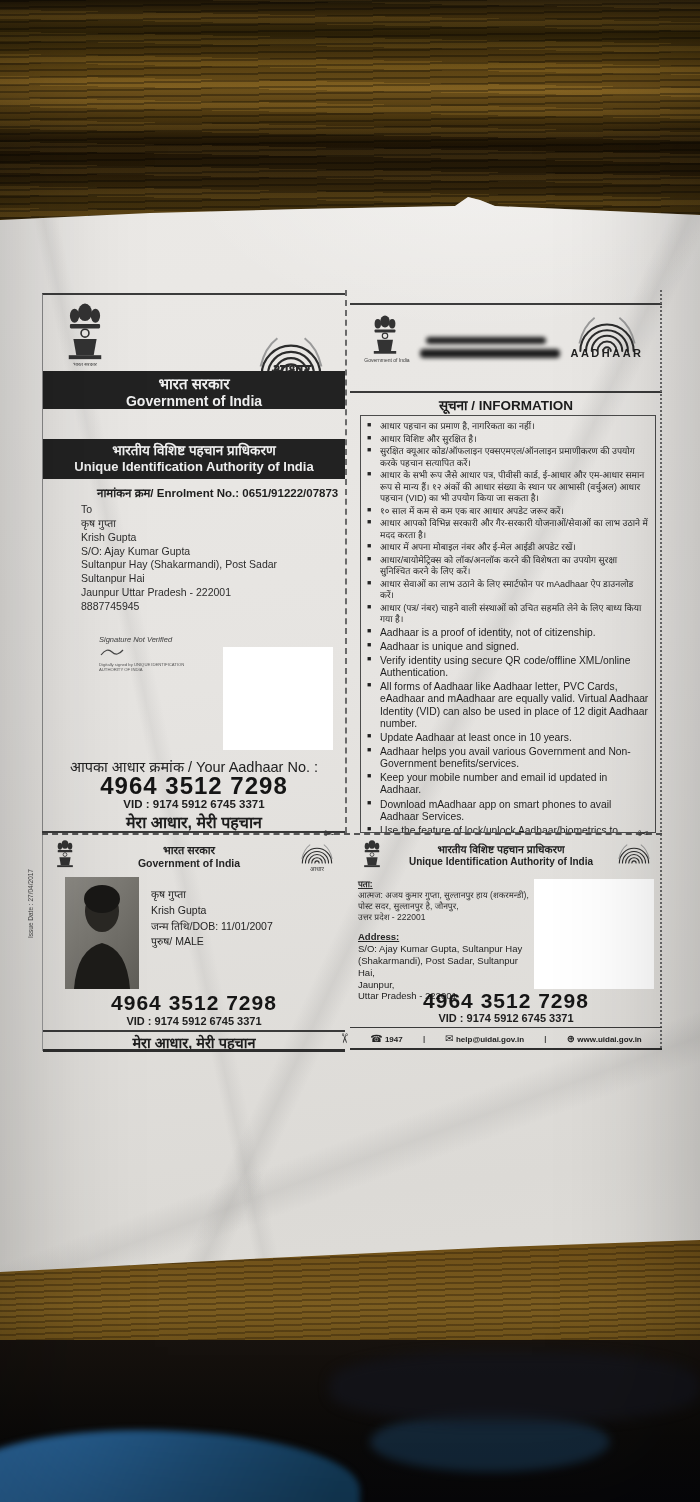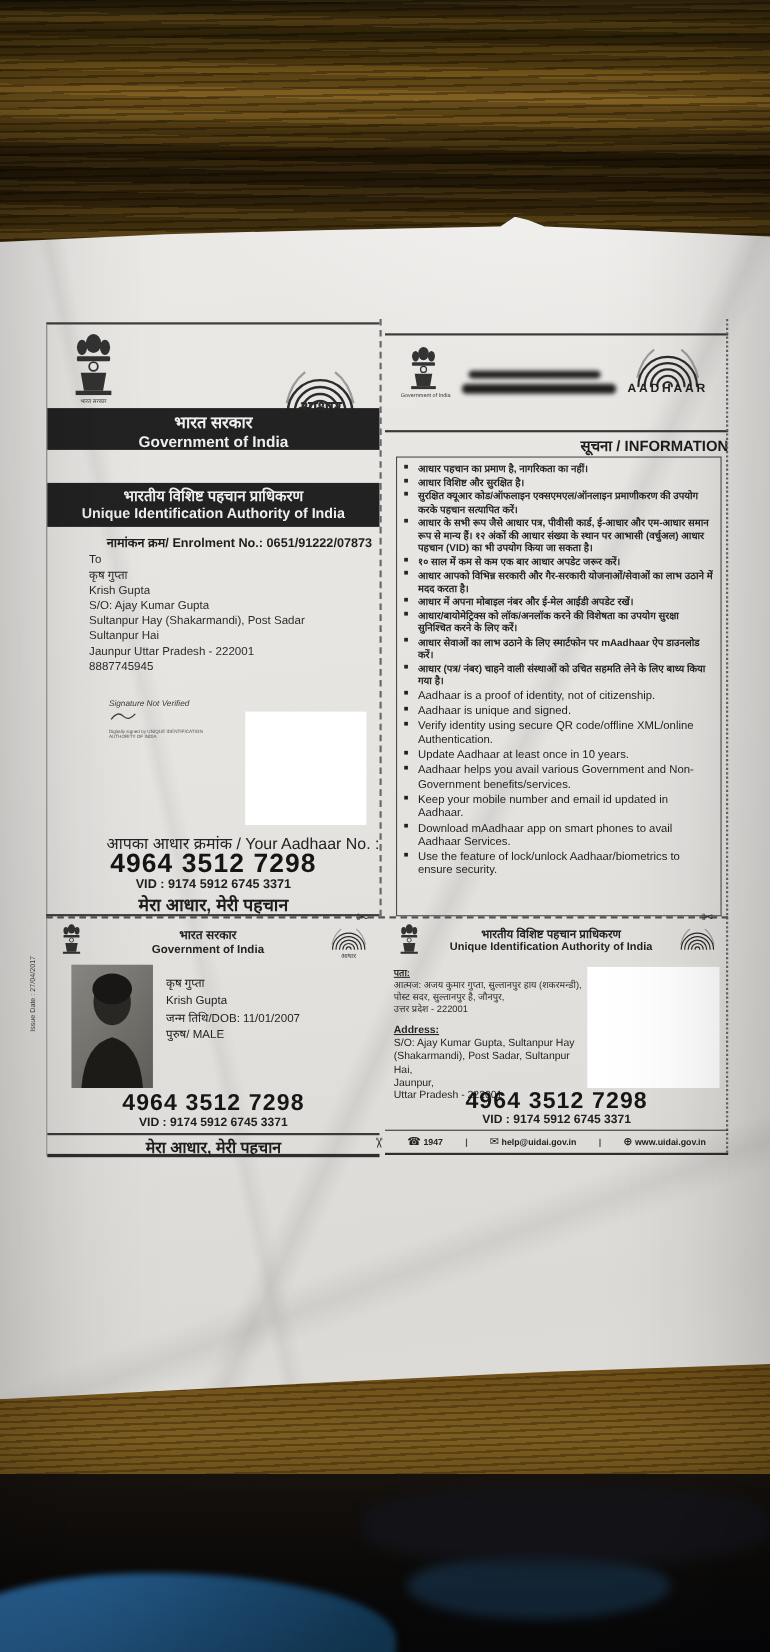--- a/index.html
+++ b/index.html
@@ -61,43 +61,43 @@
   .band2{top:144px;height:40px;}
   .band .h{font-size:15px;font-weight:bold;padding-top:2px;}
   .band .e{font-size:14px;font-weight:bold;}
   .enrol{position:absolute;left:18px;top:190px;font-size:11.5px;font-weight:bold;color:#1e1e1e;margin-left:36px;}
   .addr{position:absolute;left:38px;top:208px;font-size:10.5px;line-height:1.32;color:#2d2d2d;}
   .sig{position:absolute;left:56px;top:340px;width:110px;}
   .sig .t{font-size:7.5px;color:#3c3c3c;font-style:italic;}
   .sig .d{font-size:4.2px;color:#555;line-height:1.3;}
   .qr{background:#fbfbfb;filter:grayscale(1) contrast(13) brightness(1.06);}
   .qr1{position:absolute;left:180px;top:352px;width:110px;height:103px;}
-  .yourno{position:absolute;left:0;right:0;top:461px;text-align:right;font-size:14.5px;color:#222;}
+  .yourno{position:absolute;left:0;right:0;top:461px;text-align:center;font-size:14.5px;color:#222;}
   .bignum{position:absolute;left:0;right:0;top:477px;text-align:center;
           font-size:24px;font-weight:bold;letter-spacing:1px;color:#151515;}
   .vidline{position:absolute;left:0;right:0;top:503px;text-align:center;font-size:11.5px;font-weight:bold;color:#202020;}
   .slogan{position:absolute;left:0;right:0;top:516px;text-align:center;font-size:16px;font-weight:bold;color:#1d1d1d;}
   .colL .endline{position:absolute;left:-1px;right:0;top:536px;height:2px;background:#3a3a3a;}
 
   
   .colR .hdr{position:absolute;left:0;right:0;top:6px;height:80px;}
   .emblem-sm2{position:absolute;left:18px;top:4px;width:34px;height:40px;filter:blur(.4px);}
   .emblem-cap2{position:absolute;left:2px;top:46px;width:70px;text-align:center;font-size:5px;color:#3a3a3a;}
   .smudge{position:absolute;background:#1c1c1c;filter:blur(2px);border-radius:4px;}
   .aadhaar-logo-r{position:absolute;right:14px;top:2px;width:82px;height:44px;}
   .aadhaar-logo-r .word{position:absolute;left:0;right:0;bottom:-2px;text-align:center;
         font-size:11px;font-weight:bold;letter-spacing:2.5px;color:#222;}
   .colR .rule{position:absolute;left:0;right:0;top:86px;height:2px;background:#3a3a3a;}
-  .info-title{position:absolute;left:0;right:0;top:91px;text-align:right;font-size:13.5px;font-weight:bold;color:#1c1c1c;}
+  .info-title{position:absolute;left:0;right:0;top:91px;text-align:center;font-size:13.5px;font-weight:bold;color:#1c1c1c;}
   .info-box{position:absolute;left:10px;right:6px;top:110px;height:418px;
             border:1.5px solid #4c4c4c;padding:5px 6px 0 6px;overflow:hidden;box-sizing:border-box;}
   .info-box ul{margin:0;padding:0;list-style:none;}
   .info-box li{position:relative;padding-left:13px;}
   .info-box li::before{content:"■";position:absolute;left:0;top:0;font-size:7px;}
-  li.b-hi{font-size:9px;line-height:1.28;margin-bottom:1px;color:#262626;font-weight:bold;}
+  li.b-hi{font-size:9px;line-height:1.28;margin-bottom:1px;color:#262626;font-weight:normal;}
   li.b-en{font-size:10.3px;line-height:1.18;margin-bottom:2px;color:#1f1f1f;}
 
   
   .cards{position:absolute;left:0;top:543px;width:620px;height:219px;border-top:2px dashed #555;}
   .scissors{position:absolute;font-size:13px;color:#333;}
   .sc1{left:282px;top:-9px;}
   .sc2{left:596px;top:-9px;}
   .sc3{left:297px;top:196px;transform:rotate(90deg);}
   .cardF{position:absolute;left:0;top:0;width:302px;height:216px;border-left:1px solid #999;}
   .cardB{position:absolute;left:308px;top:0;width:312px;height:210px;}
@@ -270,20 +270,21 @@
             <li class="b-hi">आधार आपको विभिन्न सरकारी और गैर-सरकारी योजनाओं/सेवाओं का लाभ उठाने में मदद करता है।</li>
             <li class="b-hi">आधार में अपना मोबाइल नंबर और ई-मेल आईडी अपडेट रखें।</li>
             <li class="b-hi">आधार/बायोमेट्रिक्स को लॉक/अनलॉक करने की विशेषता का उपयोग सुरक्षा सुनिश्चित करने के लिए करें।</li>
             <li class="b-hi">आधार सेवाओं का लाभ उठाने के लिए स्मार्टफोन पर mAadhaar ऐप डाउनलोड करें।</li>
             <li class="b-hi">आधार (पत्र/ नंबर) चाहने वाली संस्थाओं को उचित सहमति लेने के लिए बाध्य किया गया है।</li>
           </ul>
           <ul>
             <li class="b-en">Aadhaar is a proof of identity, not of citizenship.</li>
             <li class="b-en">Aadhaar is unique and signed.</li>
             <li class="b-en">Verify identity using secure QR code/offline XML/online Authentication.</li>
+            <li class="b-en">All forms of Aadhaar like Aadhaar letter, PVC Cards, eAadhaar and mAadhaar are equally valid. Virtual Aadhaar Identity (VID) can also be used in place of 12 digit Aadhaar number.</li>
             <li class="b-en">Update Aadhaar at least once in 10 years.</li>
             <li class="b-en">Aadhaar helps you avail various Government and Non-Government benefits/services.</li>
             <li class="b-en">Keep your mobile number and email id updated in Aadhaar.</li>
             <li class="b-en">Download mAadhaar app on smart phones to avail Aadhaar Services.</li>
             <li class="b-en">Use the feature of lock/unlock Aadhaar/biometrics to ensure security.</li>
 
           </ul>
         </div>
       </div>
 

